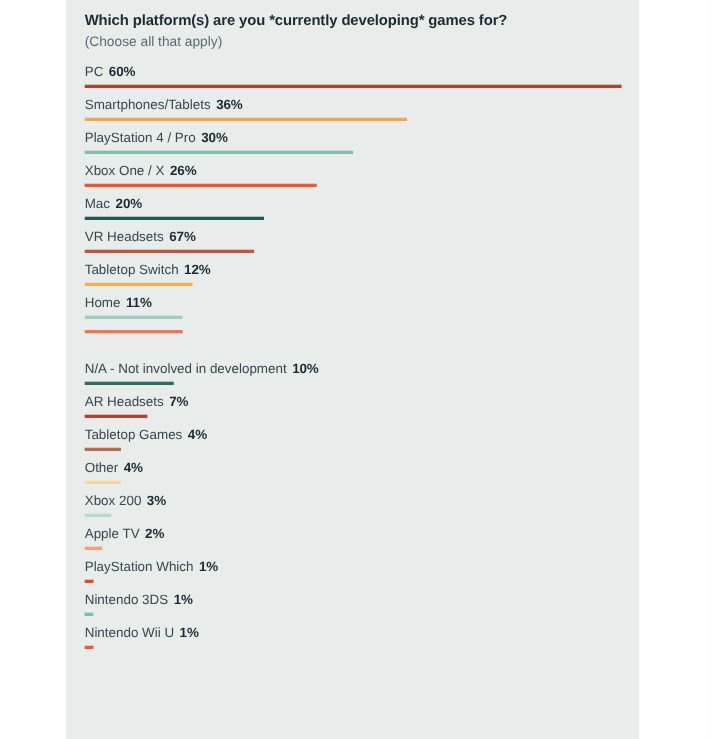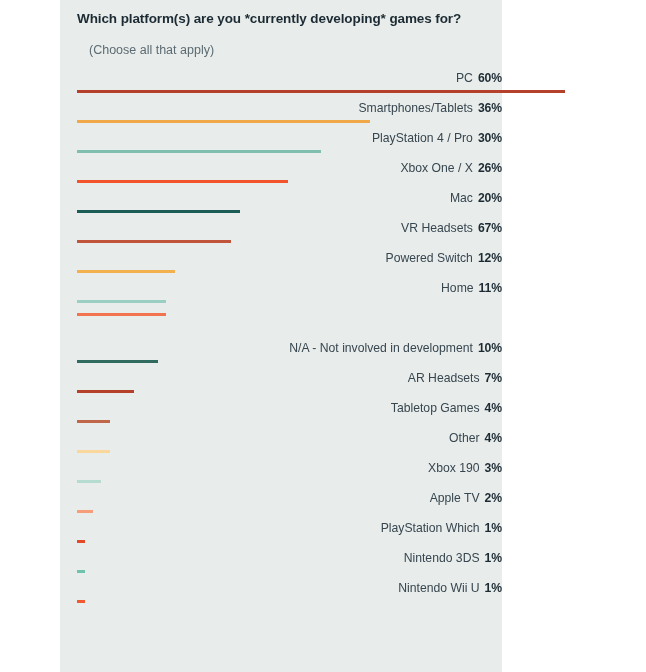--- a/index.html
+++ b/index.html
@@ -10,21 +10,21 @@
   body {
     width: 646px;
     height: 672px;
     font-family: "Liberation Sans", sans-serif;
     overflow: hidden;
   }
   #chart-panel {
     position: absolute;
     left: 60px;
     top: 0px;
-    width: 442px;
+    width: 521px;
     height: 672px;
     background: #e8eceb;
     box-sizing: border-box;
   }
   #chart-inner {
     position: absolute;
     left: 17px;
     top: 0;
     right: 0;
     bottom: 0;
@@ -36,34 +36,33 @@
     letter-spacing: -0.1px;
     margin: 0;
     padding: 11px 0 0 0;
     line-height: 1.25;
     white-space: nowrap;
   }
   #question-subtitle {
     font-size: 12.5px;
     font-weight: normal;
     color: #5c6b72;
-    margin: 12px;
+    margin: 0;
     padding: 3px 0 0 0;
     line-height: 1.2;
   }
   #bars-list {
     margin: 0;
     padding: 0;
     list-style: none;
     margin-top: 11px;
   }
   .bar-row {
     position: relative;
     height: 30px;
-    text-align: right;
   }
   .bar-label-line {
     font-size: 12.2px;
     color: #37464f;
     line-height: 17px;
     white-space: nowrap;
     height: 17px;
   }
   .bar-label-line .pct {
     font-weight: bold;
@@ -124,21 +123,21 @@
             <div class="bar-fill" style="width: 162.6px; background: rgb(27, 92, 87);"></div>
           </div>
         </li>
         <li class="bar-row">
           <div class="bar-label-line"><span class="name">VR Headsets</span><span class="pct">67%</span></div>
           <div class="bar-track">
             <div class="bar-fill" style="width: 154.47px; background: rgb(192, 85, 60);"></div>
           </div>
         </li>
         <li class="bar-row">
-          <div class="bar-label-line"><span class="name">Powered Switch</span><span class="pct">12%</span></div>
+          <div class="bar-label-line"><span class="name">Tabletop Switch</span><span class="pct">12%</span></div>
           <div class="bar-track">
             <div class="bar-fill" style="width: 97.56px; background: rgb(242, 176, 78);"></div>
           </div>
         </li>
         <li class="bar-row">
           <div class="bar-label-line"><span class="name">Home</span><span class="pct">11%</span></div>
           <div class="bar-track">
             <div class="bar-fill" style="width: 89.43px; background: rgb(156, 207, 196);"></div>
           </div>
         </li>
@@ -165,21 +164,21 @@
             <div class="bar-fill" style="width: 32.52px; background: rgb(192, 103, 74);"></div>
           </div>
         </li>
         <li class="bar-row">
           <div class="bar-label-line"><span class="name">Other</span><span class="pct">4%</span></div>
           <div class="bar-track">
             <div class="bar-fill" style="width: 32.52px; background: rgb(250, 215, 154);"></div>
           </div>
         </li>
         <li class="bar-row">
-          <div class="bar-label-line"><span class="name">Xbox 190</span><span class="pct">3%</span></div>
+          <div class="bar-label-line"><span class="name">Xbox 200</span><span class="pct">3%</span></div>
           <div class="bar-track">
             <div class="bar-fill" style="width: 24.39px; background: rgb(182, 220, 210);"></div>
           </div>
         </li>
         <li class="bar-row">
           <div class="bar-label-line"><span class="name">Apple TV</span><span class="pct">2%</span></div>
           <div class="bar-track">
             <div class="bar-fill" style="width: 16.26px; background: rgb(247, 157, 122);"></div>
           </div>
         </li>

